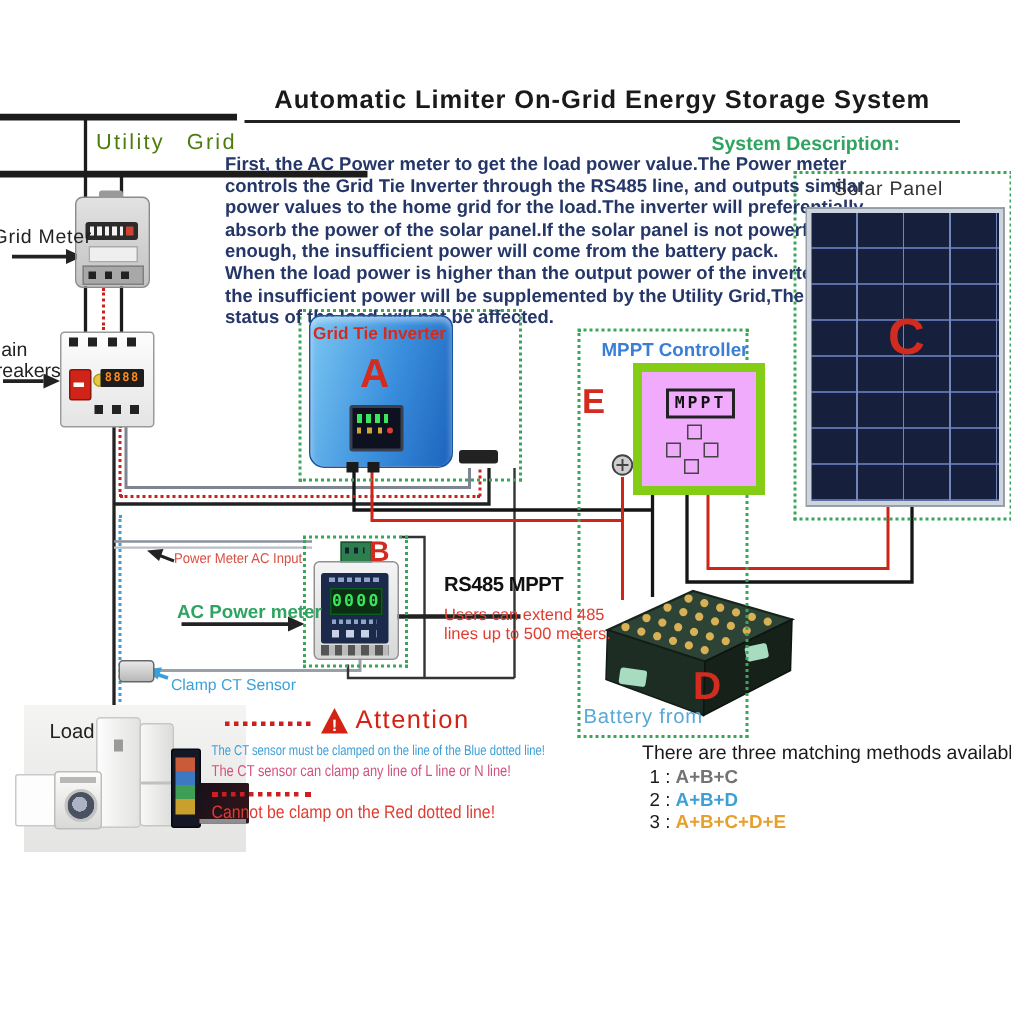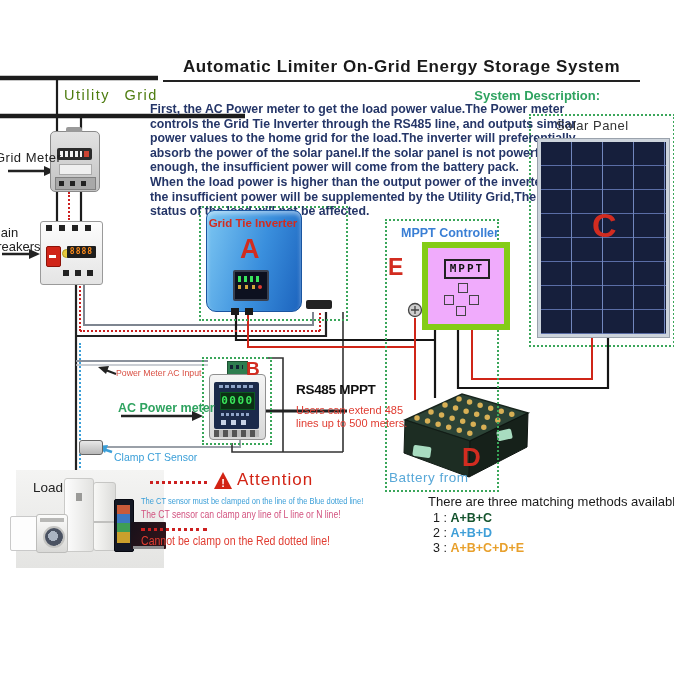--- a/index.html
+++ b/index.html
@@ -228,21 +228,21 @@
   <div class="abs" style="left:150px;top:481px;width:57px;border-top:3px dotted #cc2020;"></div>
   <div class="abs" style="left:237px;top:470px;font-size:17px;color:#d22314;letter-spacing:1px;">Attention</div>
   <div class="abs" style="left:141px;top:495px;font-size:9.5px;color:#3b9fd8;white-space:nowrap;transform:scaleX(.79);transform-origin:left;">The CT sensor must be clamped on the line of the Blue dotted line!</div>
   <div class="abs" style="left:141px;top:508px;font-size:10.5px;color:#d2527f;white-space:nowrap;transform:scaleX(.82);transform-origin:left;">The CT sensor can clamp any line of L line or N line!</div>
   <div class="abs" style="left:141px;top:528px;width:66px;border-top:3px dotted #cc2020;"></div>
   <div class="abs" style="left:141px;top:534px;font-size:12px;color:#e03c31;white-space:nowrap;transform:scaleX(.88);transform-origin:left;">Cannot be clamp on the Red dotted line!</div>
 
   <div class="abs" style="left:428px;top:494px;width:260px;font-size:13px;color:#1a1a1a;white-space:nowrap;">There are three matching methods available</div>
   <div class="abs" style="left:433px;top:511px;font-size:12.5px;">
     <span style="color:#1a1a1a;">1 :</span>
-    <span style="font-weight: bold; color: #14532d;">A+B+C</span>
+    <span style="font-weight: bold; color: #737373;">A+B+C</span>
   </div>
   <div class="abs" style="left:433px;top:526px;font-size:12.5px;">
     <span style="color:#1a1a1a;">2 :</span>
     <span style="font-weight: bold; color: rgb(63, 159, 216);">A+B+D</span>
   </div>
   <div class="abs" style="left:433px;top:541px;font-size:12.5px;">
     <span style="color:#1a1a1a;">3 :</span>
     <span style="font-weight: bold; color: rgb(232, 160, 44);">A+B+C+D+E</span>
   </div>
 

